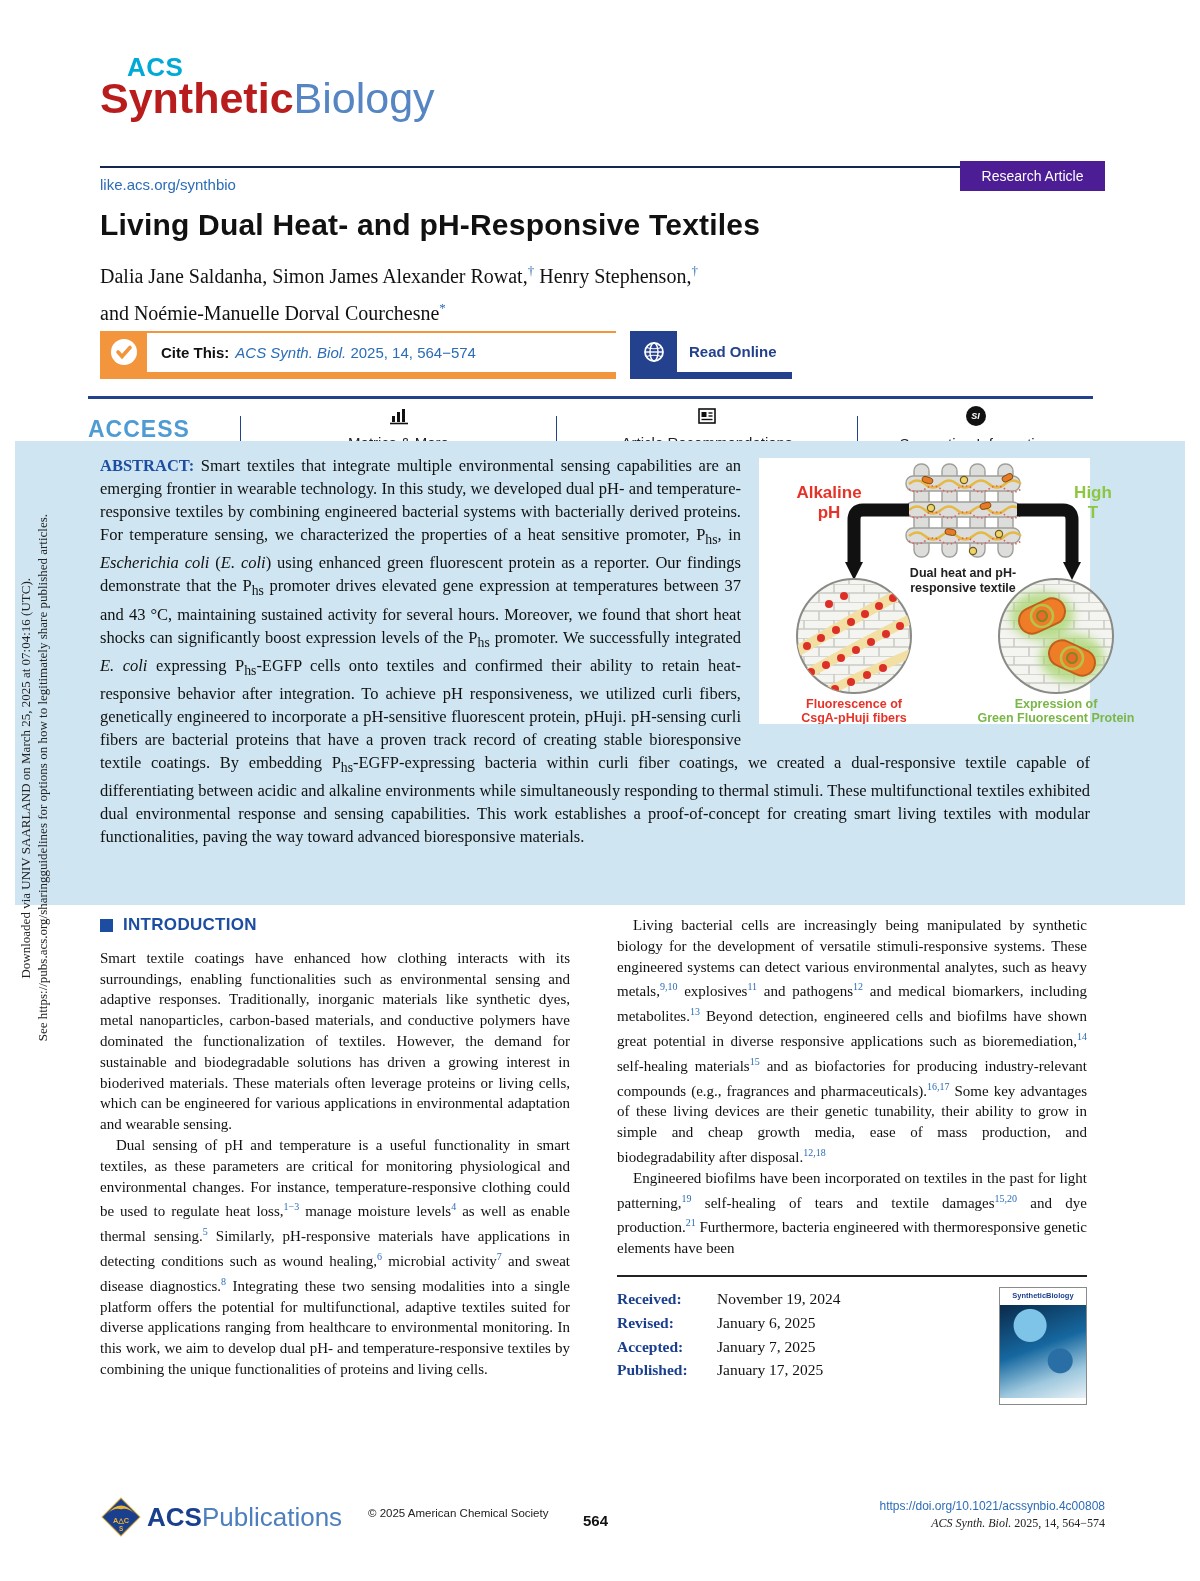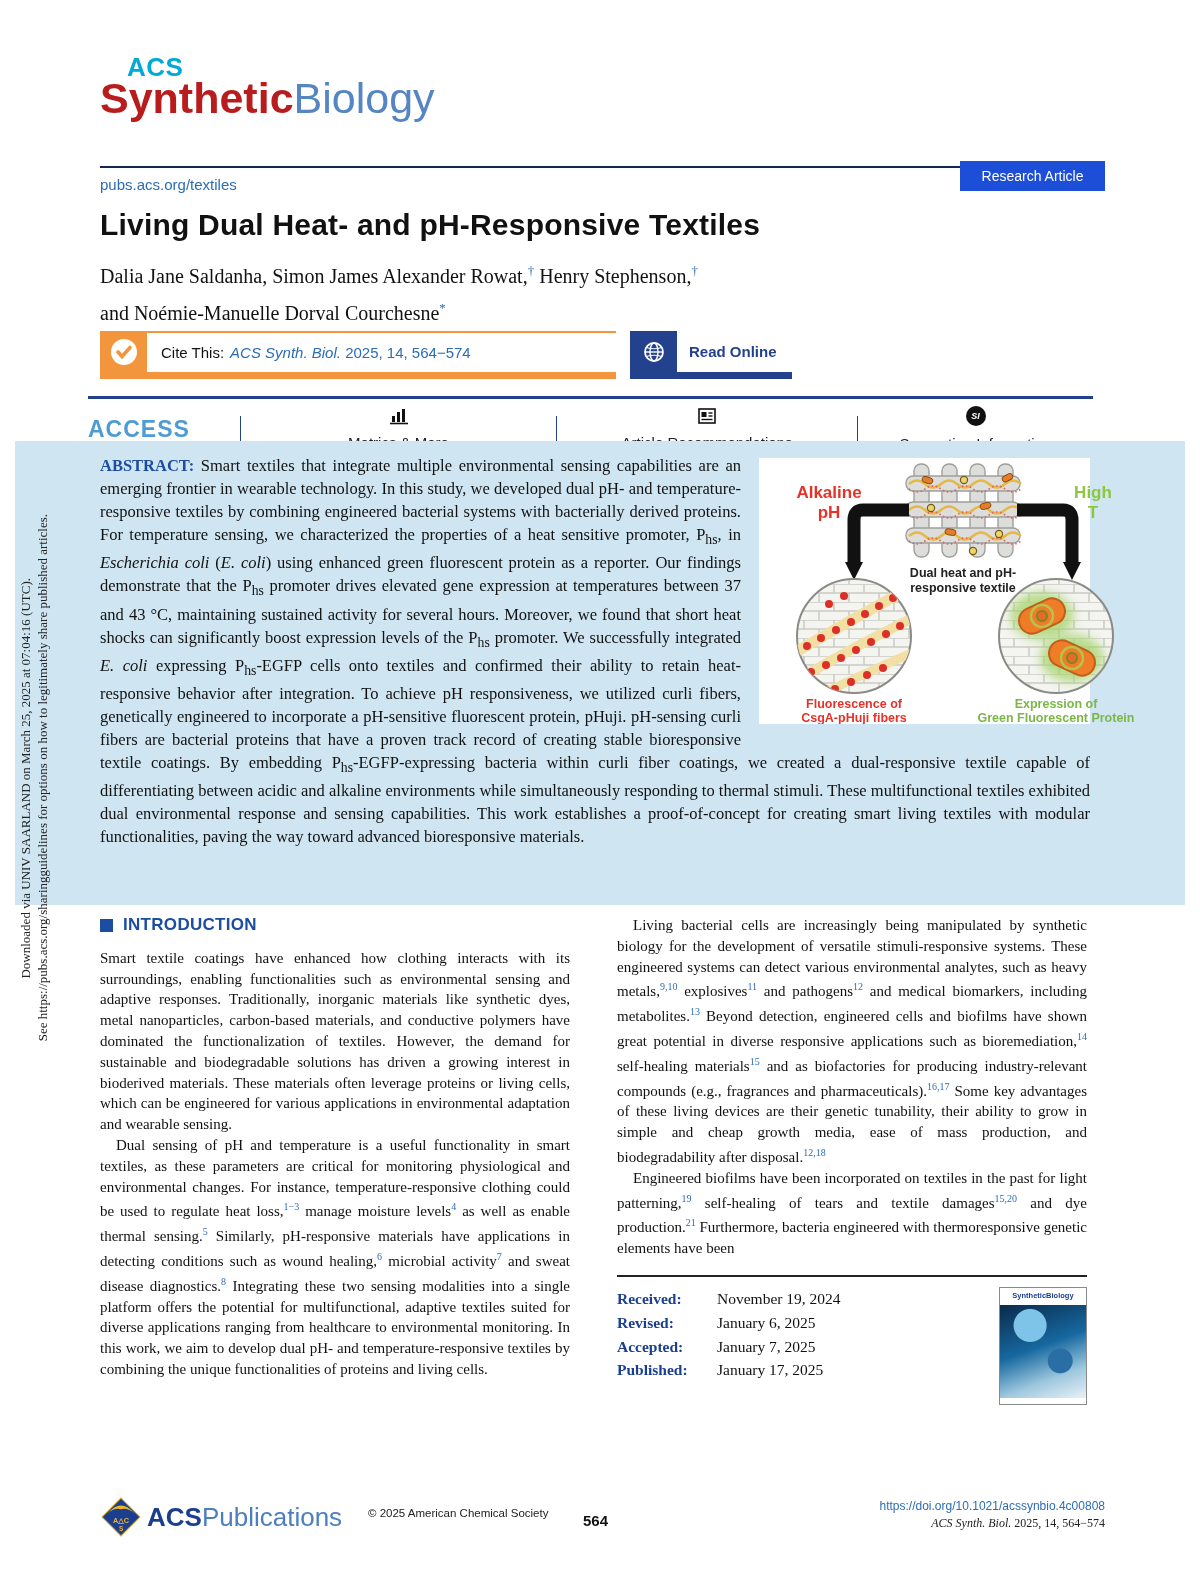--- a/index.html
+++ b/index.html
@@ -13,34 +13,34 @@
 
   
   .masthead { position:absolute; left:100px; top:52px; height:90px; }
   .masthead .acs-small { position:absolute; left:27px; top:0; font-size:26px; font-weight:bold; color:#00a9d6; letter-spacing:.5px; }
   .masthead .logo-line { position:absolute; left:0; top:22px; font-size:43px; white-space:nowrap; }
   .masthead .logo-line .b1 { color:#b91c1c; font-weight:bold;margin-top:40px; }
   .masthead .logo-line .b2 { color:#5585c2; font-weight:300; }
 
   .head-rule { position:absolute; left:100px; top:166px; width:1005px; border-top:2px solid #17264f; }
   .site-link { position:absolute; left:100px; top:176px; font-size:15px; color:#2b6cb8; }
-  .badge { position:absolute; left:960px; top:161px; width:145px; height:30px; background:#1d4ed8; color:#fff;
+  .badge { position:absolute; left:960px; top:161px; width:145px; height:30px; background:#4c1d95; color:#fff;
       font-size:14px; display:flex; align-items:center; justify-content:center; }
 
   
   .title { position:absolute; left:100px; top:208px; width:900px; font-size:30px; font-weight:bold; color:#111; letter-spacing:.2px; }
   .authors { position:absolute; left:100px; top:255px; width:900px; font-family:"Liberation Serif",serif; font-size:20px; line-height:31px; color:#111; }
   .authors sup { color:#2b6cb8; font-size:13px; }
 
   
   .citebar { position:absolute; left:100px; top:331px; width:516px; border-bottom:7px solid #f2953d; display:flex; }
   .citebar .sq { width:47px; height:41px; background:#f2953d; display:flex; align-items:center; justify-content:center; }
   .citebar .txt { flex:1; border-top:2px solid #f2953d; background:#fff; display:flex; align-items:center; padding-left:14px;
       font-size:15px; gap:6px; white-space:nowrap; }
-  .citebar .txt .lbl { font-weight:normal; color:#111; }
+  .citebar .txt .lbl { font-weight:bold; color:#111; }
   .citebar .txt .cit { color:#2b6cb8; }
   .readbar { position:absolute; left:630px; top:331px; width:162px; border-bottom:7px solid #24418e; display:flex; }
   .readbar .sq { width:47px; height:41px; background:#24418e; display:flex; align-items:center; justify-content:center; }
   .readbar .txt { flex:1; display:flex; align-items:center; padding-left:12px; font-size:15px; font-weight:bold; color:#24418e; white-space:nowrap; }
 
   
   .accessrow { position:absolute; left:88px; top:396px; width:1005px; border-top:3px solid #24418e; border-bottom:2px solid #2f6db5;
       display:flex; align-items:center; padding:7px 0 9px 0; }
   .accessrow .access { font-size:23px; font-weight:bold; color:#4f9bd4; letter-spacing:1px; width:152px; }
   .accessrow .vdiv { width:1px; height:26px; background:#24418e; }
@@ -102,21 +102,21 @@
 </div>
 
 <div class="masthead">
   <div class="acs-small">ACS</div>
   <div class="logo-line">
     <span class="b1">Synthetic</span><span class="b2">Biology</span>
   </div>
 </div>
 
 <div class="head-rule"></div>
-<a class="site-link">pubs.acs.org/textiles</a>
+<a class="site-link">like.acs.org/synthbio</a>
 <div class="badge">Research Article</div>
 
 <div class="title">Living Dual Heat- and pH-Responsive Textiles</div>
 <div class="authors">
   <div>Dalia Jane Saldanha, Simon James Alexander Rowat,<sup>†</sup> Henry Stephenson,<sup>†</sup></div>
   <div>and Noémie-Manuelle Dorval Courchesne<sup>*</sup></div>
 </div>
 
 <div class="citebar">
   <div class="sq">

